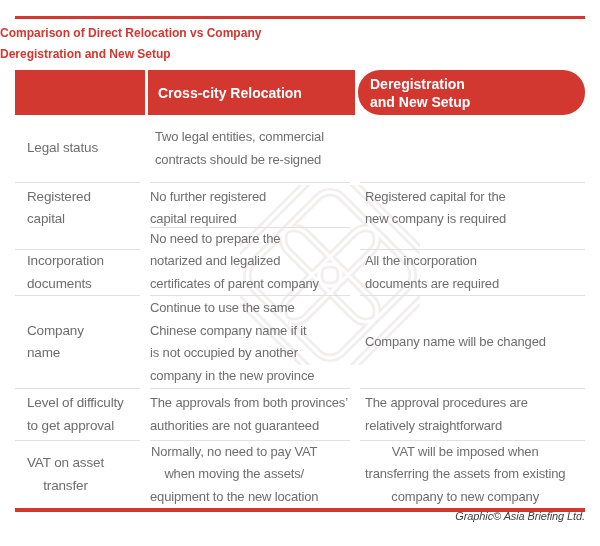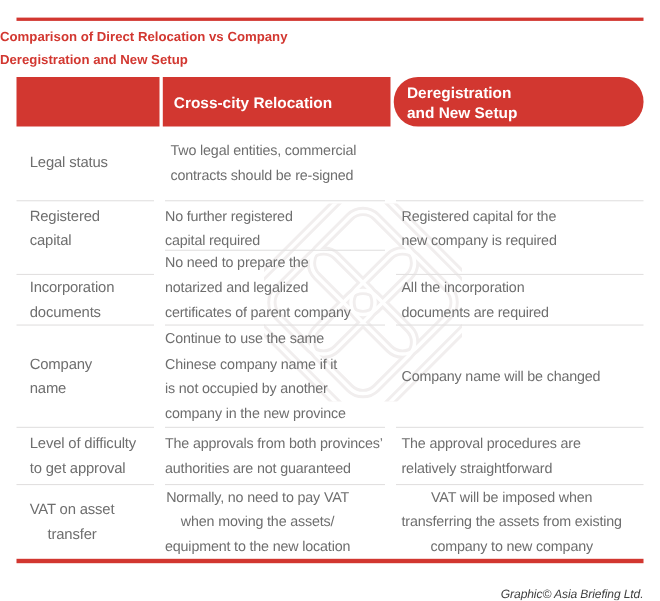--- a/index.html
+++ b/index.html
@@ -33,21 +33,21 @@
   .cell.c2{width:200px;margin-left:10px;}
   .cell.c3{width:225px;margin-left:10px;padding-left:5px;}
   #rows .trow:nth-child(1){height:67px;}
   #rows .trow:nth-child(2){height:51px;}
   #rows .trow:nth-child(3){height:62px;align-items:flex-end;}
   #rows .trow:nth-child(4){height:93px;}
   #rows .trow:nth-child(5){height:52px;}
   #rows .trow:nth-child(6){height:68px;text-align:center;}
   .bottom-rule{position:absolute;left:15px;top:508px;width:570px;height:4px;background:#d23730;}
   .credit{
-    position:absolute;right:15px;top:535px;font-size:11px;font-style:italic;
+    position:absolute;right:15px;top:510px;font-size:11px;font-style:italic;
     color:#3f3f3f;letter-spacing:-0.1px;
   }
 </style>
 </head>
 <body>
 
 <div class="page">
 
   <div class="top-rule"></div>
 

